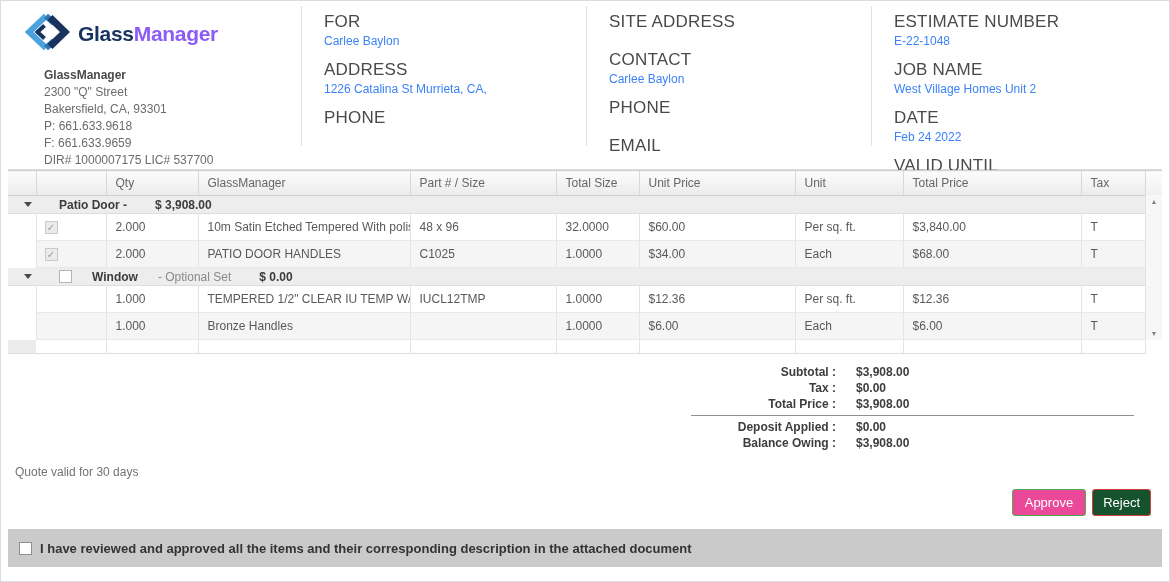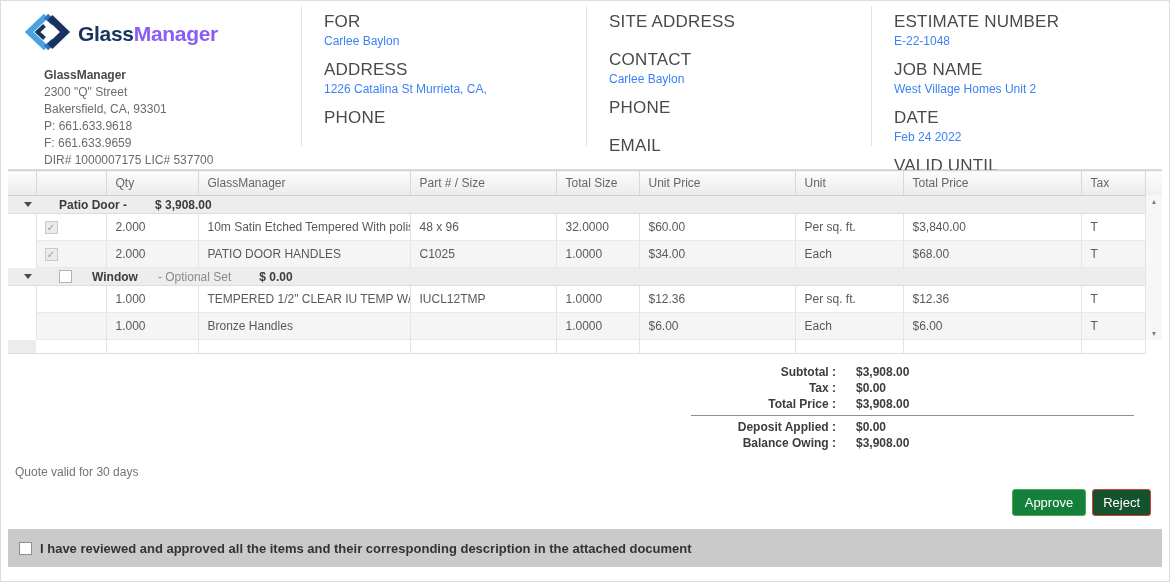--- a/index.html
+++ b/index.html
@@ -89,21 +89,21 @@
   .t-row { display: flex; height: 16px; align-items: center; }
   .t-label { flex: 0 0 835px; text-align: right; font-weight: 600; color: #3d3d3d; }
   .t-value { padding-left: 20px; font-weight: 600; color: #3d3d3d; }
   .t-divider { border-top: 1px solid #8f8f8f; margin: 3px 0 3px 690px; }
 
   .validity { margin: 14px 0 0 14px; color: #737373; }
 
   .btn-row { display: flex; justify-content: flex-end; gap: 6px; margin: 10px 18px 0 0; }
   .btn { border-radius: 3px; padding: 5px 12px; font-size: 13px; color: #fff; cursor: pointer;
          font-family: inherit; border: 1px solid transparent; }
-  .btn-approve { background: #15803d; border-color: #4cae4c; }
+  .btn-approve { background: #ec4899; border-color: #4cae4c; }
   .btn-reject { background: #14532d; border-color: #d43f3a; padding: 5px 10px; }
 
   .confirm-bar { margin: 13px 7px 0 7px; height: 38px; background: #cacaca;
                  display: flex; align-items: center; padding-left: 11px; gap: 8px; }
   .confirm-bar .cb { border-color: #8f8f8f; }
   .confirm-text { color: #333; font-size: 13px; font-weight: 600; }
 </style>
 </head>
 <body>
 

